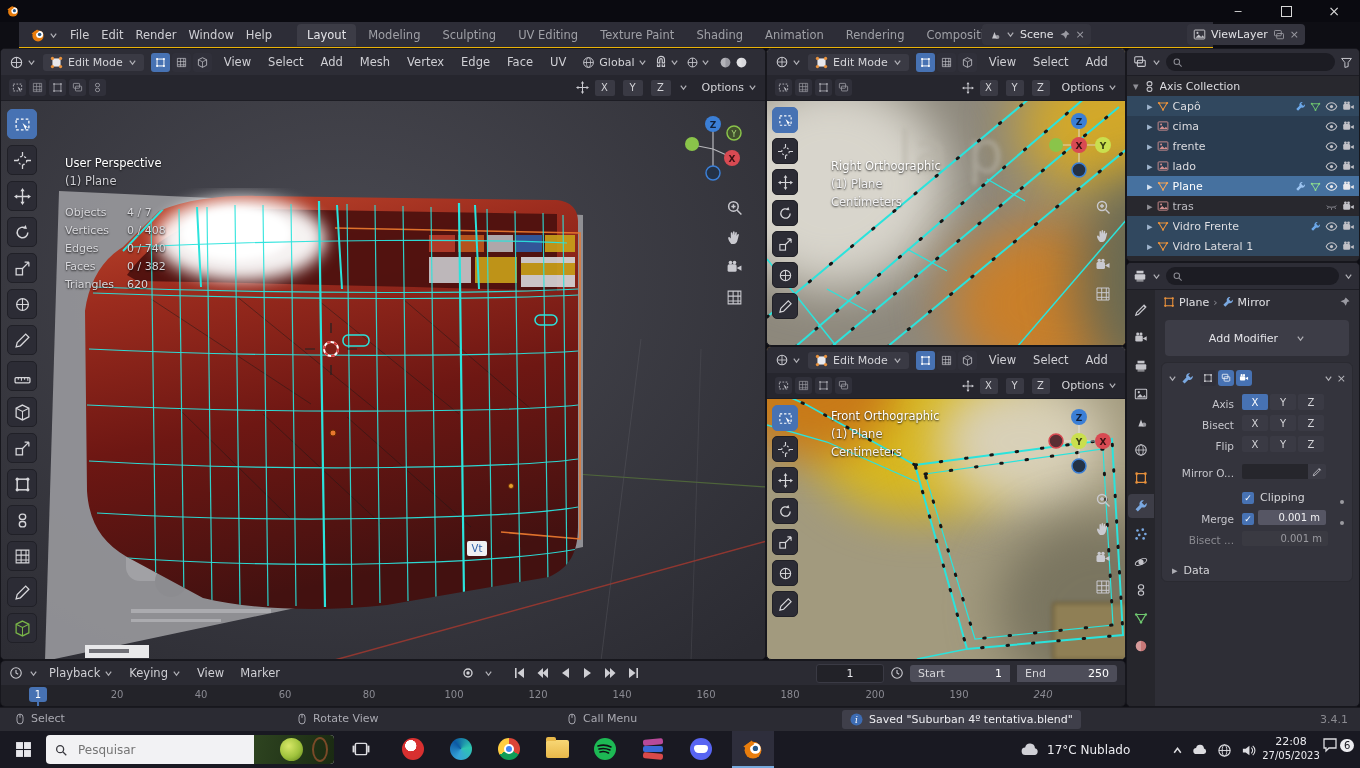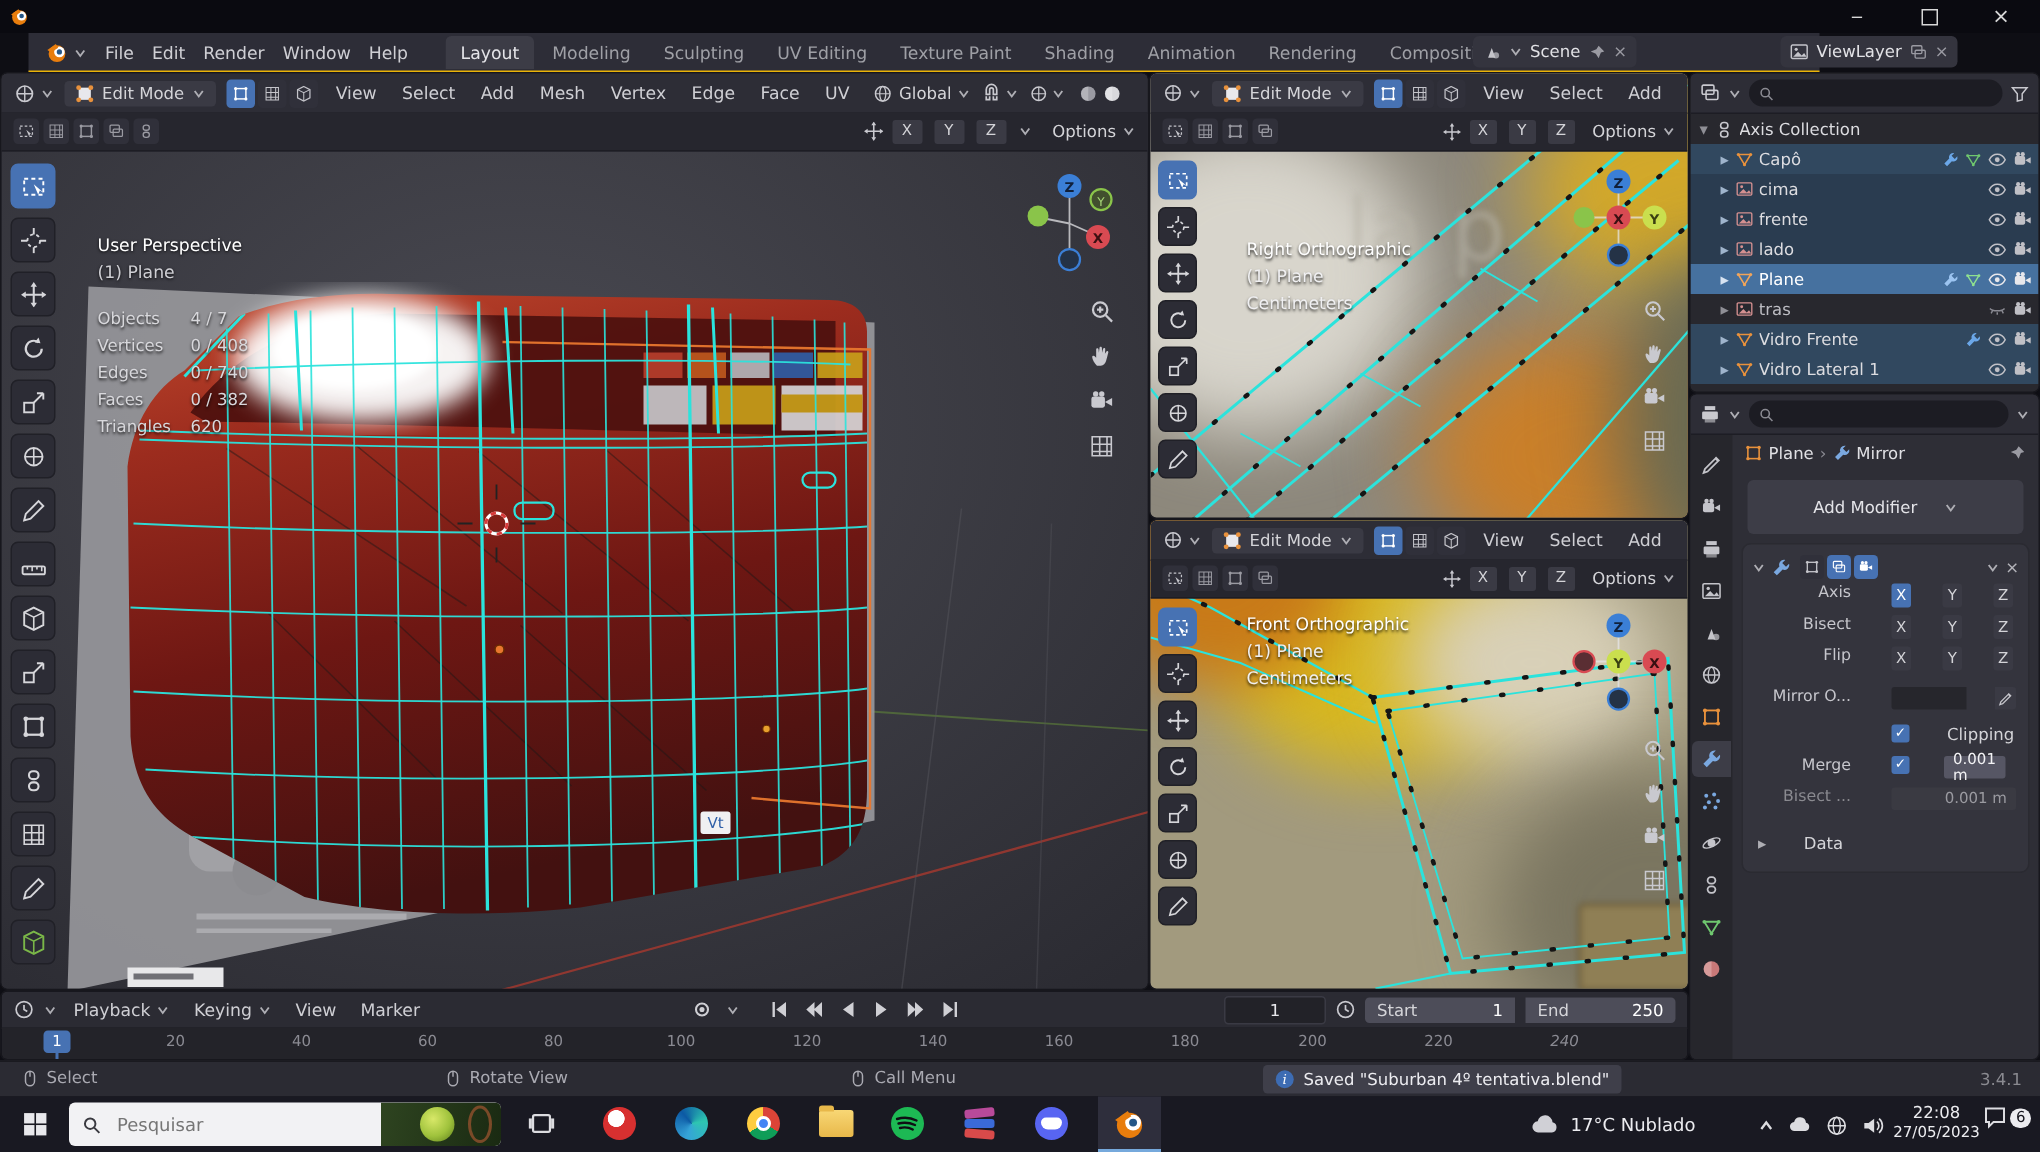--- a/index.html
+++ b/index.html
@@ -23,21 +23,21 @@
   .navcol{position:absolute;display:flex;flex-direction:column;gap:13px;z-index:6;color:#c9c9cf;}
   .ovl{position:absolute;z-index:6;color:#fff;text-shadow:0 1px 2px rgba(0,0,0,.85);font-size:11.5px;line-height:18px;}
   .stats{position:absolute;z-index:6;color:#d8d8dc;text-shadow:0 1px 2px rgba(0,0,0,.85);font-size:11px;line-height:18px;}
   .stats .r{display:flex;}
   .stats .l{width:62px;}
   .olrow{display:flex;align-items:center;gap:4px;height:20px;padding:0 4px 0 20px;font-size:11px;color:#dcdce0;}
   .olrow .nm{flex:1 1 auto;overflow:hidden;white-space:nowrap;}
   .olrow.sel{background:#31485f;}
   .olrow.dim{background:#2a3c50;}
   .olrow.act{background:#46719f;color:#fff;}
-  .prow{display:flex;align-items:flex-start;height:21px;padding-right:8px;gap:19px;}
+  .prow{display:flex;align-items:flex-end;height:21px;padding-right:8px;}
   .plab{width:72px;text-align:right;padding-right:8px;color:#c6c6cc;font-size:10.5px;flex:0 0 auto;white-space:nowrap;overflow:hidden;}
   .axbtn{width:26px;height:16px;display:flex;align-items:center;justify-content:center;background:#3a3a44;border-radius:2px;margin-right:2px;font-size:10px;color:#d4d4d8;}
   .axbtn.on{background:#4772b3;color:#fff;}
   .chk{width:12px;height:12px;border-radius:2px;background:#4772b3;color:#fff;display:flex;align-items:center;justify-content:center;font-size:9px;flex:0 0 auto;}
   .numf{height:15px;background:#565664;border-radius:2px;display:flex;align-items:center;justify-content:flex-end;padding:0 6px;font-size:10px;color:#f2f2f4;}
   .numf.dis{background:#3a3a42;color:#9a9aa0;}
   .pbtn{width:20px;height:18px;display:flex;align-items:center;justify-content:center;border-radius:3px;color:#cfcfd4;}
   .tick{position:absolute;top:4px;transform:translateX(-50%);color:#8a8a92;font-size:10px;}
   .tabi{width:26px;height:24px;display:flex;align-items:center;justify-content:center;}
   .tabi.on{background:#3d3d47;border-radius:4px 0 0 4px;}
@@ -1415,21 +1415,21 @@
       <span class="tick" style="left:116px;">20</span>
       <span class="tick" style="left:200px;">40</span>
       <span class="tick" style="left:284px;">60</span>
       <span class="tick" style="left:368px;">80</span>
       <span class="tick" style="left:453px;">100</span>
       <span class="tick" style="left:537px;">120</span>
       <span class="tick" style="left:621px;">140</span>
       <span class="tick" style="left:705px;">160</span>
       <span class="tick" style="left:789px;">180</span>
       <span class="tick" style="left:874px;">200</span>
-      <span class="tick" style="left:958px;">220</span>
+      <span class="tick" style="left:958px;">190</span>
       <span class="tick" style="left:1042px;font-style:italic;">240</span>
       <span class="abs" style="left:28px;top:2px;width:18px;height:15px;background:#4772b3;border-radius:3px;color:#fff;display:flex;align-items:center;justify-content:center;font-size:10px;">1</span>
       <span class="abs" style="left:36px;top:17px;width:2px;height:5px;background:#4772b3;"></span>
     </div>
   </div>
 
   <div class="abs" style="left:0;top:707px;width:1360px;height:24px;background:#2b2b33;border-top:1px solid #1a1a20;box-sizing:border-box;">
     <span class="abs flex" style="left:14px;top:4px;gap:5px;color:#aaaab2;">
       <svg class="ic" width="12" height="12">
           <use href="#i-mouse"></use>

